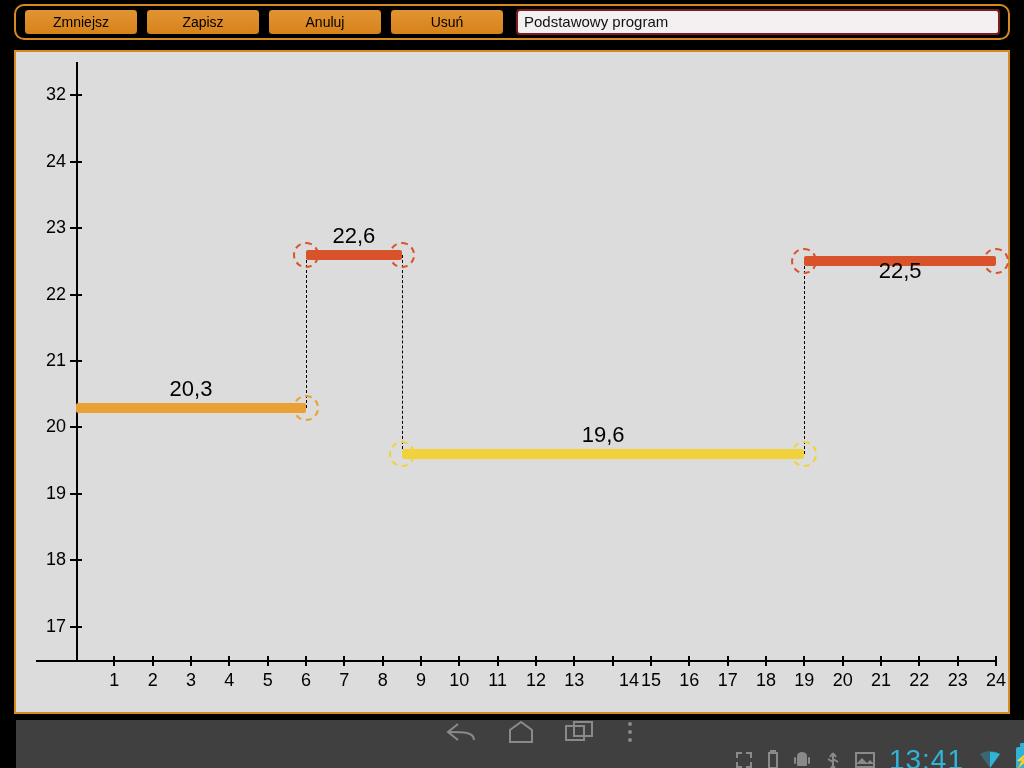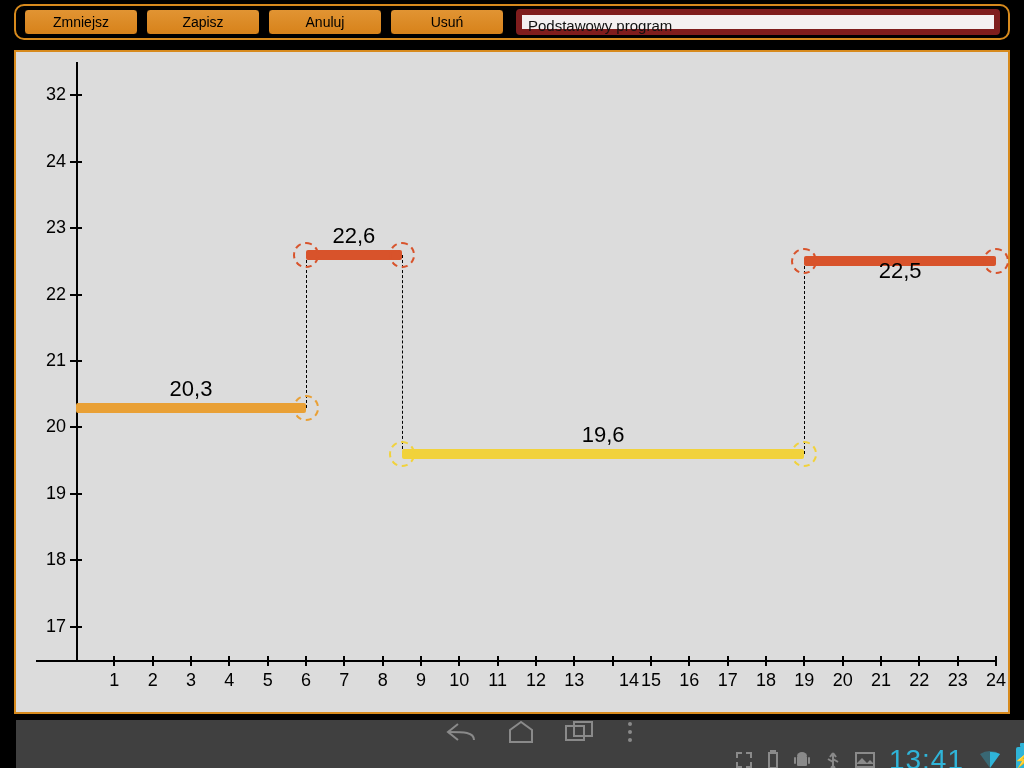--- a/index.html
+++ b/index.html
@@ -28,21 +28,21 @@
     font-size: 14px;
     text-align: center;
     line-height: 24px;
     cursor: pointer;
   }
   .tb-input {
     flex: 1;
     height: 26px;
     margin: 0 4px 0 8px;
     background: #f4f0f1;
-    border: 6px solid #7f1d1d;
+    border: 2px solid #7f1d1d;
     border-radius: 4px;
     font-size: 15px;
     color: #111;
     padding: 0 6px;
     line-height: 22px;
   }
 
   
   .chart-panel {
     position: absolute;

